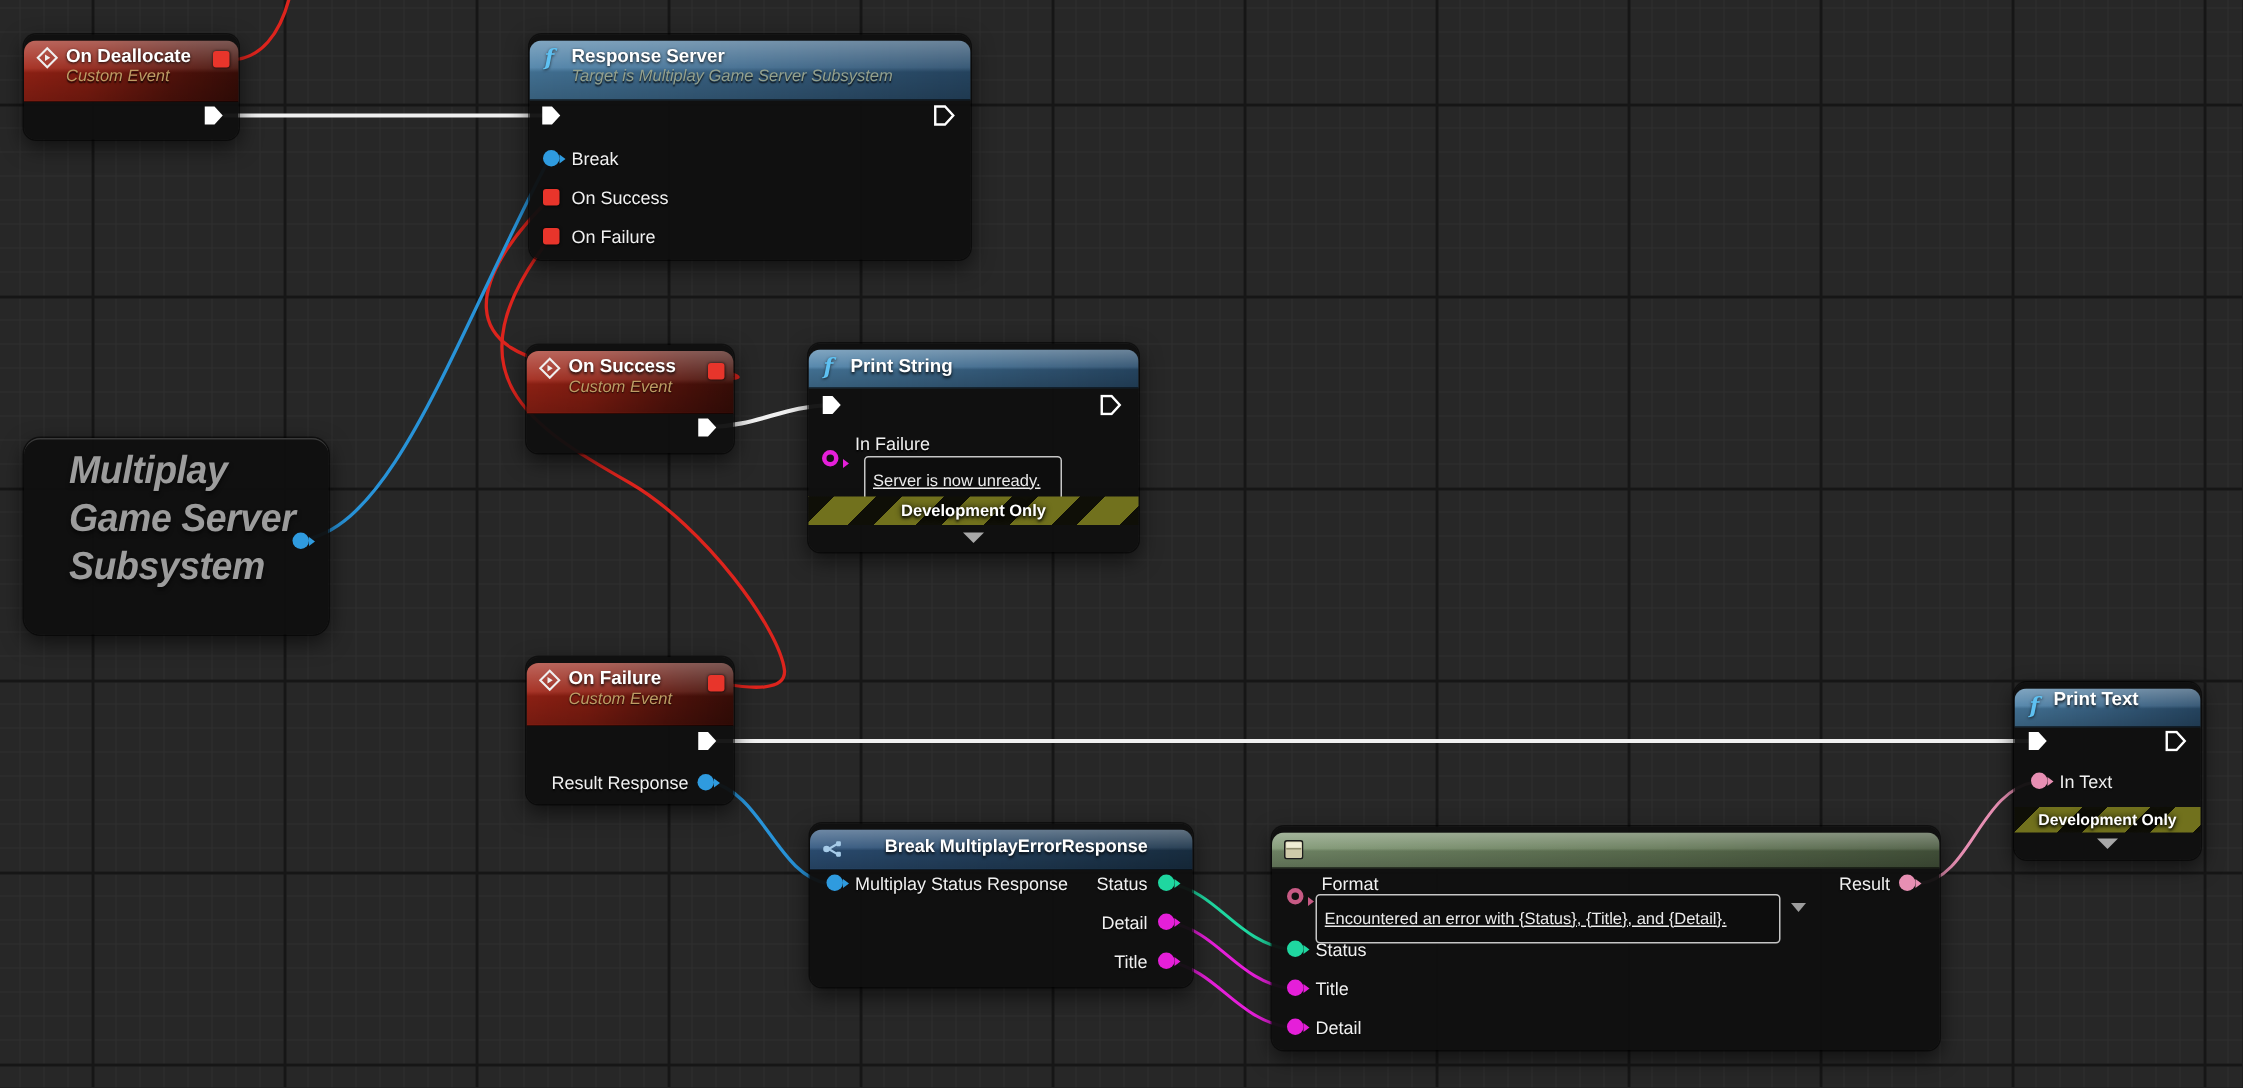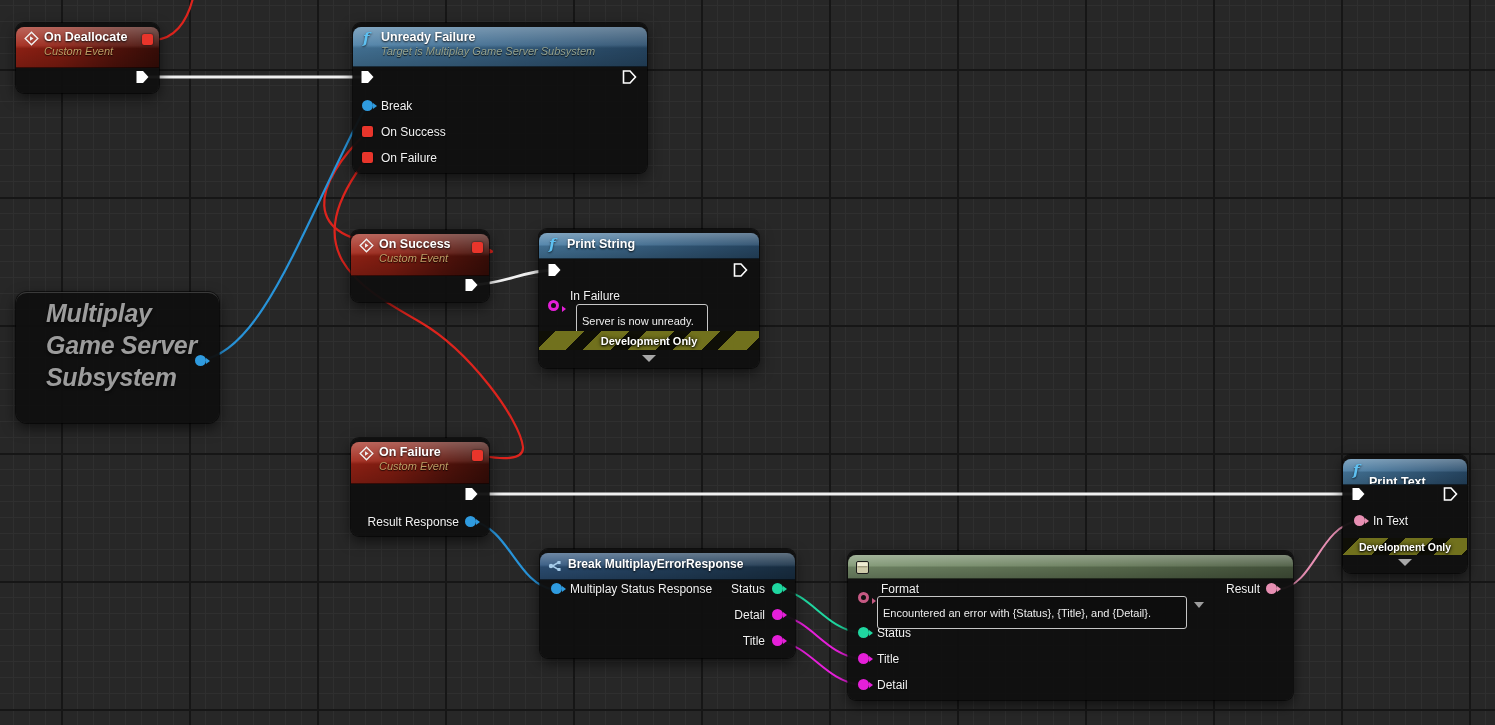--- a/index.html
+++ b/index.html
@@ -26,21 +26,21 @@
     position:absolute;left:0;right:0;top:4px;
     border-radius:8px 8px 0 0;overflow:hidden;
     border-bottom:1px solid rgba(0,0,0,.65);
   }
   .hdr::before{
     content:"";position:absolute;inset:0;
     background:linear-gradient(180deg,rgba(255,255,255,.30),rgba(255,255,255,.08) 46%,rgba(0,0,0,.14) 54%,rgba(0,0,0,.26));
   }
   .hdr.ev{background:linear-gradient(100deg,#a32517 0%,#8d1f12 32%,#5a140c 70%,#3c0e08 100%);}
   .hdr.fn{background:linear-gradient(90deg,#4b80a7 0%,#3c688c 48%,#2a4d6c 100%);}
-  .hdr.brk{background:linear-gradient(90deg,#30567f 0%,#24425f 60%,#1b3349 100%);}
+  .hdr.brk{background:linear-gradient(90deg,#30567f 0%,#24425f 60%,#1b3349 100%);text-align:center;}
   .hdr.fmt{background:linear-gradient(90deg,#7e9672 0%,#627655 60%,#4a5a40 100%);}
   .title{
     position:relative;margin:3px 8px 0 28px;color:#fff;font-size:12.5px;font-weight:700;
     white-space:nowrap;text-shadow:0 1px 2px rgba(0,0,0,.9);
   }
   .title.dark{color:#0d150c;text-shadow:0 1px 1px rgba(255,255,255,.12);}
   .sub{
     position:relative;margin:1px 8px 0 28px;font-size:11px;font-style:italic;
     white-space:nowrap;text-shadow:0 1px 1px rgba(0,0,0,.8);
   }
@@ -60,21 +60,21 @@
   }
   .pin-dot.filled{background:var(--c);}
   .pin-dot.hollow{border:3px solid var(--c);background:transparent;}
   .plabel{
     position:absolute;color:#f0f0f0;font-size:12px;white-space:nowrap;
     text-shadow:0 1px 1px rgba(0,0,0,.85);
   }
   .field{
     position:absolute;background:#0d0d0d;border:1px solid #c6c6c6;border-radius:3px;
     color:#ececec;font-size:11px;font-family:"Liberation Sans","DejaVu Sans",sans-serif;
-    padding:1px 5px;box-sizing:border-box;height:33px;outline:none;
+    padding:1px 5px;box-sizing:border-box;height:33px;outline:none;text-decoration:underline;
   }
   .banner{
     position:absolute;left:0;right:0;height:19px;
     background:repeating-linear-gradient(135deg,#0f0f07 0 12px,#71711d 12px 32px);
     display:flex;align-items:center;justify-content:center;
     color:#fff;font-size:11px;font-weight:700;
     text-shadow:0 1px 2px #000,0 0 4px #000;
   }
   .expand{
     position:absolute;width:0;height:0;
@@ -127,21 +127,21 @@
     <span class="pin-exec" style="right:9px;top:47px">
       <svg width="15" height="14">
           <path d="M1.5 1 L8 1 L13.5 7 L8 13 L1.5 13 Z" fill="#fff"></path>
         </svg>
     </span>
   </div>
 
   <div class="node" style="left:353px;top:23px;width:294px;height:150px">
     <div class="hdr fn" style="height:39px">
       <span class="ficon">f</span>
-      <div class="title">Unready Failure</div>
+      <div class="title">Response Server</div>
       <div class="sub fn">Target is Multiplay Game Server Subsystem</div>
     </div>
     <span class="pin-exec" style="left:7px;top:47px">
       <svg width="15" height="14">
           <path d="M1.5 1 L8 1 L13.5 7 L8 13 L1.5 13 Z" fill="#fff"></path>
         </svg>
     </span>
     <span class="pin-exec" style="right:10px;top:47px">
       <svg width="15" height="14">
           <path d="M1.5 1 L8 1 L13.5 7 L8 13 L1.5 13 Z" fill="none" stroke="#fff" stroke-width="1.6"></path>
@@ -266,21 +266,21 @@
     <span class="plabel" style="left:29px;top:101px">Title</span>
     <span class="pin-dot filled" style="left:10px;top:128px;--c:#e51fd9"></span>
     <span class="plabel" style="left:29px;top:127px">Detail</span>
     <span class="plabel" style="right:33px;top:31px">Result</span>
     <span class="pin-dot filled" style="right:16px;top:32px;--c:#e78fb3"></span>
   </div>
 
   <div class="node" style="left:1343px;top:455px;width:124px;height:118px">
     <div class="hdr fn" style="height:25px">
       <span class="ficon">f</span>
-      <div class="title" style="margin-top:16px;margin-left:26px">Print Text</div>
+      <div class="title" style="margin-top:0;margin-left:26px">Print Text</div>
     </div>
     <span class="pin-exec" style="left:8px;top:32px">
       <svg width="15" height="14">
           <path d="M1.5 1 L8 1 L13.5 7 L8 13 L1.5 13 Z" fill="#fff"></path>
         </svg>
     </span>
     <span class="pin-exec" style="right:9px;top:32px">
       <svg width="15" height="14">
           <path d="M1.5 1 L8 1 L13.5 7 L8 13 L1.5 13 Z" fill="none" stroke="#fff" stroke-width="1.6"></path>
         </svg>

